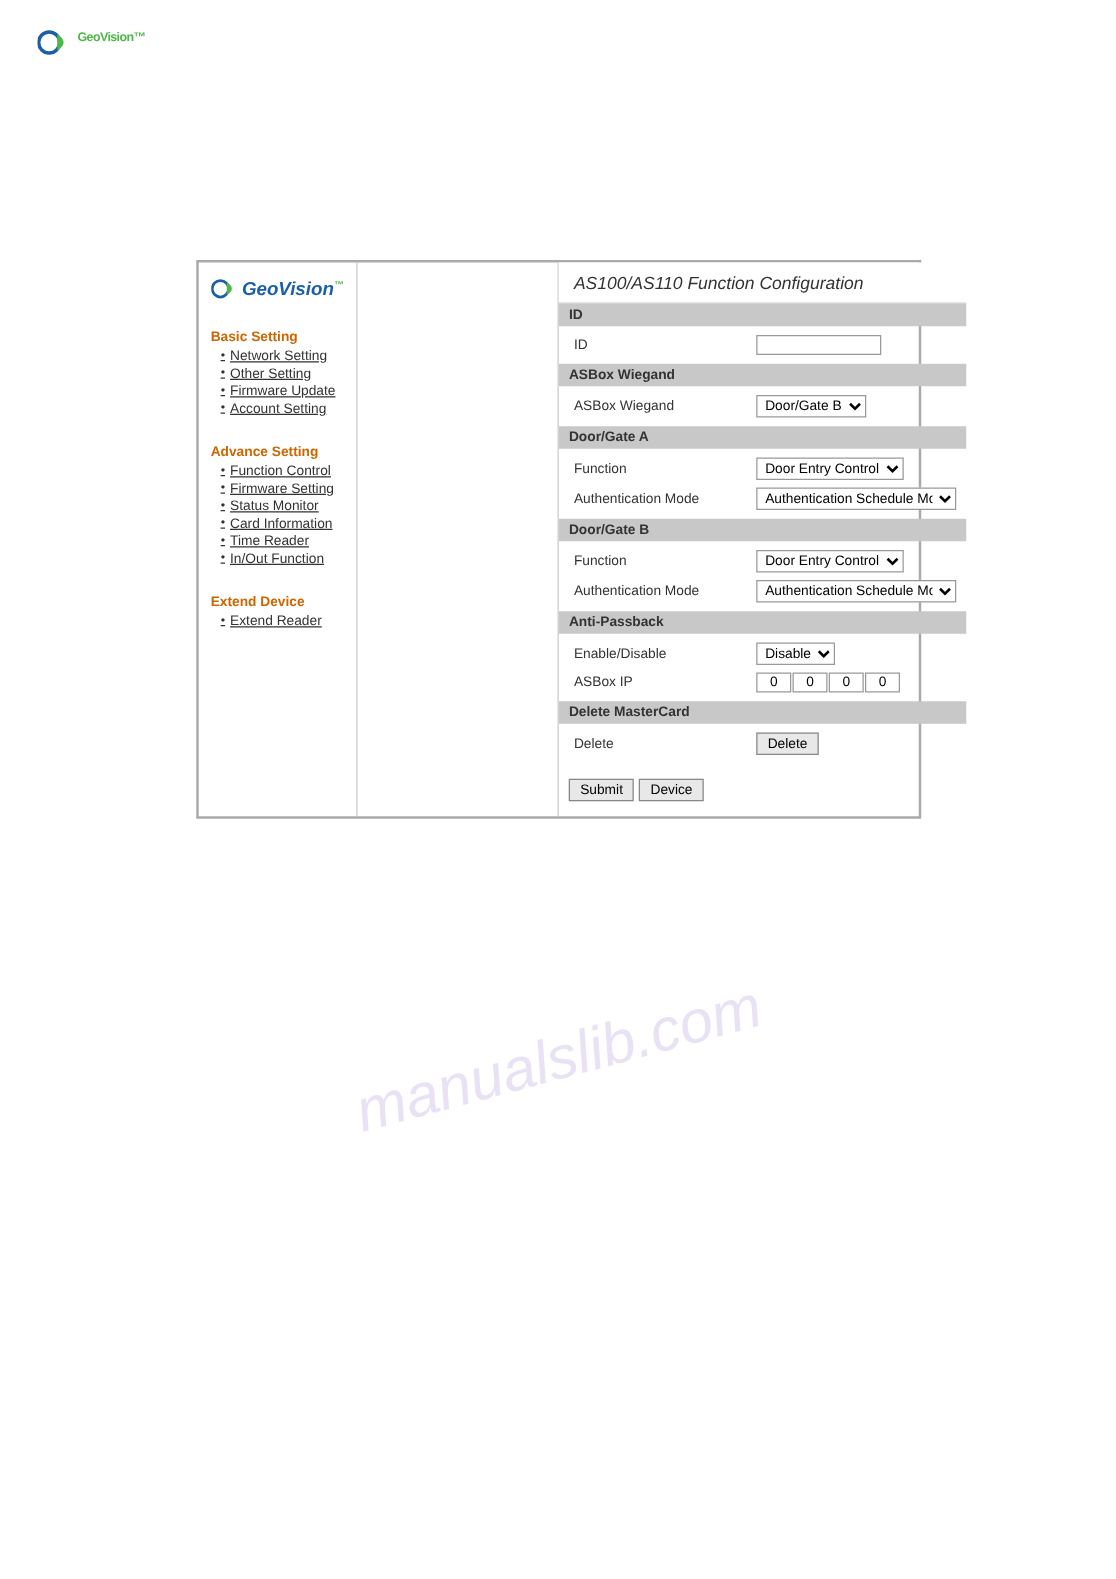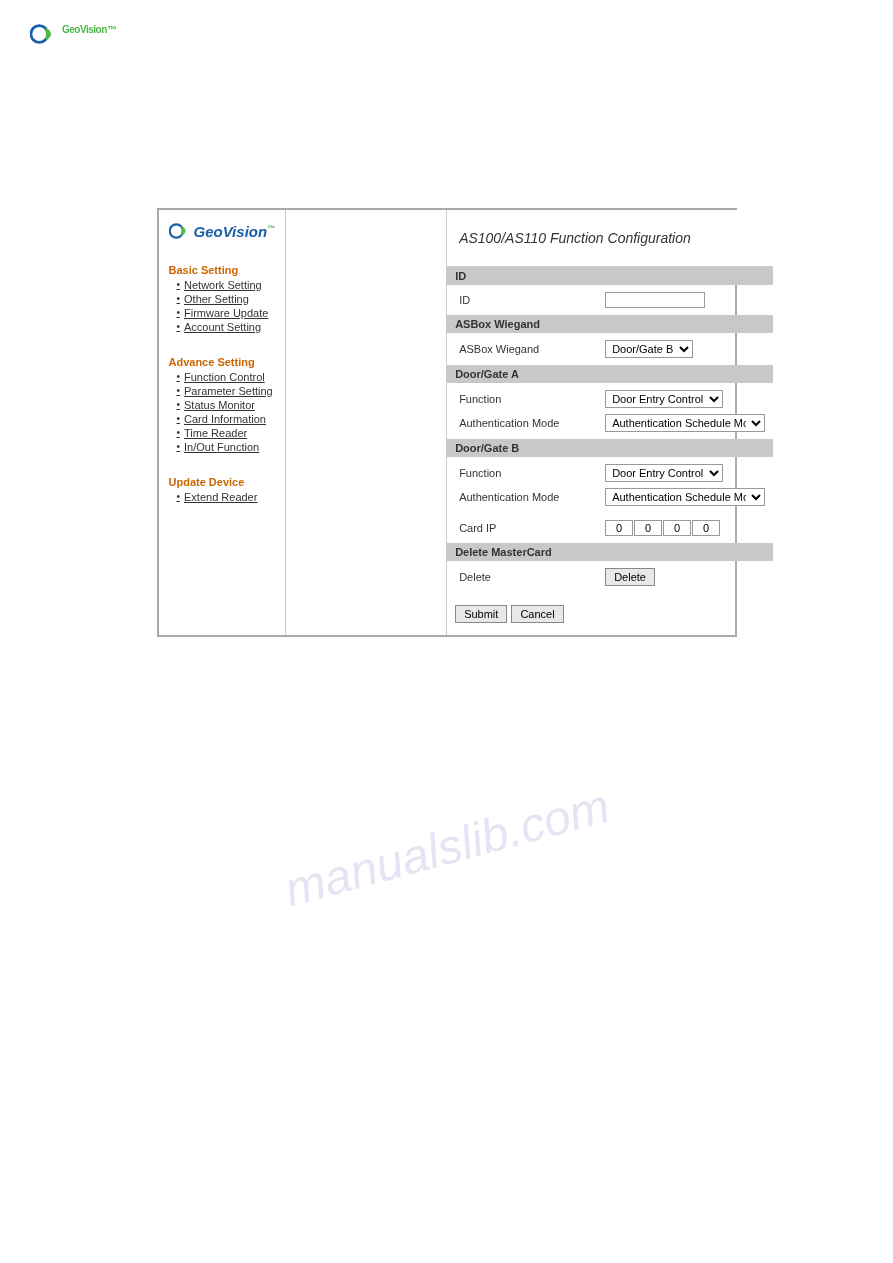--- a/index.html
+++ b/index.html
@@ -106,21 +106,21 @@
       font-size: 10px;
     }
 
     .content-area {
       margin-left: 160px;
       border-left: 1px solid #ccc;
     }
 
     .page-title {
       background: #fff;
-      padding: 20px 12px;
+      padding: 8px 12px;
       font-size: 14px;
       color: #333;
       font-style: italic;
       border-bottom: 1px solid #ccc;
     }
 
     .section-header {
       background: #c8c8c8;
       padding: 3px 8px;
       font-size: 11px;
@@ -238,36 +238,36 @@
         <div class="sidebar-item">
           <span>Account Setting</span>
         </div>
 
         <div class="sidebar-section-title">Advance Setting</div>
 
         <div class="sidebar-item">
           <span>Function Control</span>
         </div>
         <div class="sidebar-item">
-          <span>Parameter Setting</span>
+          <span>Firmware Setting</span>
         </div>
         <div class="sidebar-item">
           <span>Status Monitor</span>
         </div>
         <div class="sidebar-item">
           <span>Card Information</span>
         </div>
         <div class="sidebar-item">
           <span>Time Reader</span>
         </div>
         <div class="sidebar-item">
           <span>In/Out Function</span>
         </div>
 
-        <div class="sidebar-section-title">Update Device</div>
+        <div class="sidebar-section-title">Extend Device</div>
 
         <div class="sidebar-item">
           <span>Extend Reader</span>
         </div>
       </div>
 
       <div class="content-area">
         <div class="page-title">AS100/AS110 Function Configuration</div>
 
         <div class="section-header">ID</div>
@@ -336,23 +336,33 @@
               <select style="width:160px;">
                 <option>Authentication Schedule Mode</option>
                 <option>Card Only</option>
                 <option>PIN Only</option>
                 <option>Card and PIN</option>
               </select>
             </div>
           </div>
         </div>
 
-        <div class="form-table">
-          <div class="form-row">
-            <div class="form-label">Card IP</div>
+        <div class="section-header">Anti-Passback</div>
+        <div class="form-table">
+          <div class="form-row">
+            <div class="form-label">Enable/Disable</div>
+            <div class="form-control-area">
+              <select>
+                <option>Disable</option>
+                <option>Enable</option>
+              </select>
+            </div>
+          </div>
+          <div class="form-row">
+            <div class="form-label">ASBox IP</div>
             <div class="form-control-area">
               <div class="ip-inputs">
                 <input type="text" value="0" style="width: 28px; text-align: center;">
                 <input type="text" value="0" style="width: 28px; text-align: center;">
                 <input type="text" value="0" style="width: 28px; text-align: center;">
                 <input type="text" value="0" style="width: 28px; text-align: center;">
               </div>
             </div>
           </div>
         </div>
@@ -362,21 +372,21 @@
           <div class="form-row">
             <div class="form-label">Delete</div>
             <div class="form-control-area">
               <button class="delete-btn">Delete</button>
             </div>
           </div>
         </div>
 
         <div class="action-row">
           <button class="submit-btn">Submit</button>
-          <button class="cancel-btn">Cancel</button>
+          <button class="cancel-btn">Device</button>
         </div>
       </div>
 
     </div>
   </div>
 </div>
 
 <div style="position:absolute;top:820px;left:50%;transform:translateX(-50%) rotate(-15deg);font-size:48px;color:rgba(180,160,220,0.3);font-style:italic;pointer-events:none;white-space:nowrap;z-index:10;">manualslib.com</div>
 
 </body></html>

